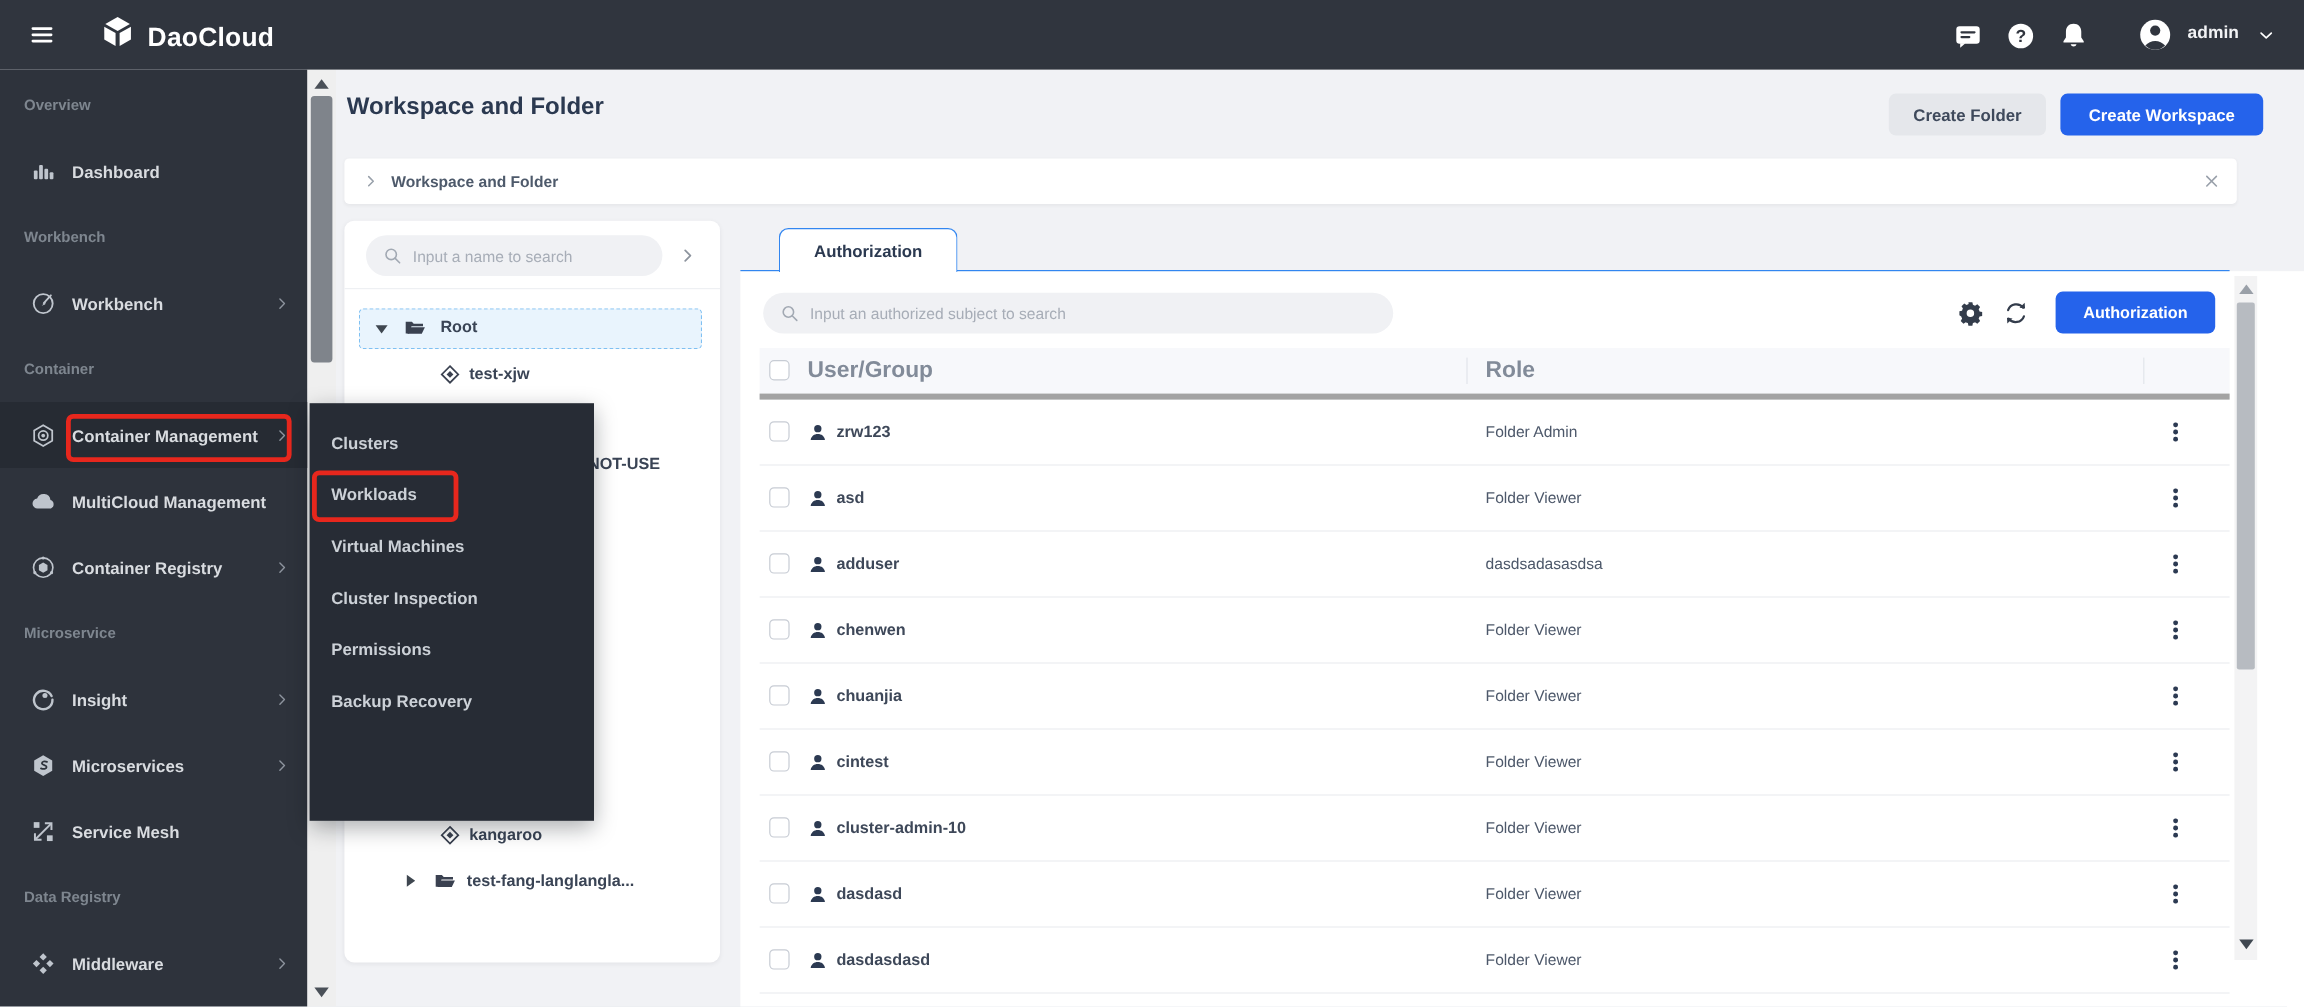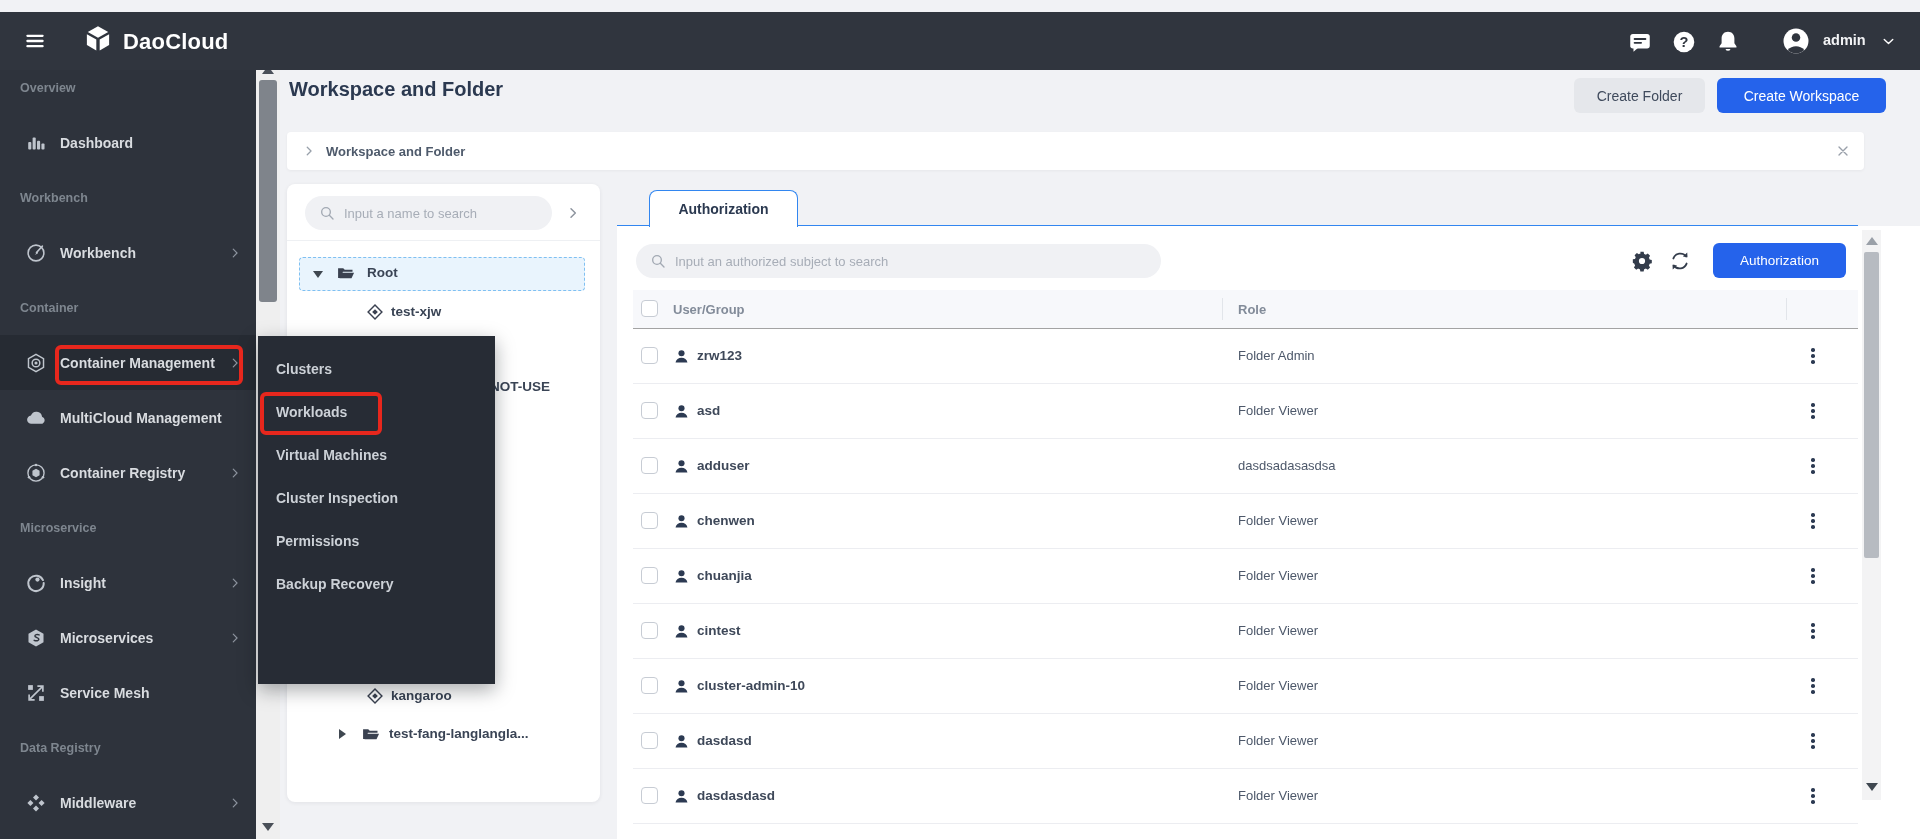--- a/index.html
+++ b/index.html
@@ -1,18 +1,18 @@
 <!DOCTYPE html>
 <html><head>
 <meta charset="utf-8">
 <style>
   html,body{margin:0;padding:0;background:#e9eaee;font-family:"Liberation Sans",sans-serif;}
   #app{position:relative;width:1920px;height:839px;overflow:hidden;background:#f1f2f5;}
   
-  #topbar{position:absolute;left:0;top:12px;width:1920px;height:58px;background:#30353e;z-index:30;display:flex;align-items:center;}
+  #topbar{position:absolute;left:0;top:0;width:1920px;height:58px;background:#30353e;z-index:30;display:flex;align-items:center;}
   .hamburger{position:absolute;left:22px;top:16px;width:26px;height:26px;color:#fff;cursor:pointer;}
   .brand{position:absolute;left:82px;top:12px;display:flex;align-items:center;gap:9px;}
   .brand-text{color:#fff;font-size:22px;font-weight:700;letter-spacing:.2px;}
   .tb-icon{width:30px;height:30px;display:flex;align-items:center;justify-content:center;cursor:pointer;}
   .tb-chat{position:absolute;left:1625px;top:15px;}
   .tb-help{position:absolute;left:1669px;top:15px;}
   .tb-bell{position:absolute;left:1713px;top:15px;}
   .tb-avatar{position:absolute;left:1781px;top:14px;}
   .tb-user{position:absolute;left:1823px;top:20px;color:#f2f3f5;font-size:14.5px;font-weight:700;cursor:pointer;}
   .tb-caret{position:absolute;left:1880px;top:21px;cursor:pointer;}
@@ -24,21 +24,21 @@
   .side-icon{width:24px;height:24px;margin-right:12px;color:#bfc5cd;display:flex;align-items:center;justify-content:center;flex:none;}
   .side-text{font-weight:700;}
   .side-chev{position:absolute;right:14px;color:#8d949e;display:flex;}
   
   #content-scrollbar{position:absolute;left:256px;top:58px;width:24px;height:781px;background:#efefef;z-index:5;}
   #content-scrollbar .thumb{position:absolute;left:3px;top:22px;width:18px;height:222px;background:#7f848b;border-radius:3px;}
   .tri-up{width:0;height:0;border-left:6px solid transparent;border-right:6px solid transparent;border-bottom:8px solid #4a5058;position:absolute;left:6px;top:8px;}
   .tri-dn{width:0;height:0;border-left:6px solid transparent;border-right:6px solid transparent;border-top:8px solid #4a5058;position:absolute;left:6px;bottom:8px;}
   
   #page-title{position:absolute;left:289px;top:78px;font-size:20px;font-weight:700;color:#2b3950;z-index:1;}
-  .btn{display:flex;align-items:center;justify-content:center;border-radius:6px;font-size:14px;font-weight:400;cursor:pointer;box-sizing:border-box;}
+  .btn{display:flex;align-items:center;justify-content:center;border-radius:6px;font-size:14px;font-weight:700;cursor:pointer;box-sizing:border-box;}
   #btn-create-folder{position:absolute;left:1574px;top:78px;width:131px;height:35px;background:#e5e7eb;color:#3f4a5c;}
   #btn-create-workspace{position:absolute;left:1717px;top:78px;width:169px;height:35px;background:#2563eb;color:#fff;}
   
   #breadcrumb{position:absolute;left:287px;top:132px;width:1577px;height:38px;background:#fff;border-radius:4px;box-shadow:0 1px 3px rgba(30,35,44,.05);z-index:1;display:flex;align-items:center;}
   #breadcrumb .bc-chev{margin-left:15px;color:#98a0aa;display:flex;}
   #breadcrumb .bc-text{margin-left:10px;font-size:13px;font-weight:700;color:#4e5a6b;}
   #breadcrumb .bc-close{position:absolute;right:13px;top:11px;width:16px;height:16px;cursor:pointer;display:flex;}
   
   #tree-card{position:absolute;left:287px;top:184px;width:313px;height:618px;background:#fff;border-radius:8px;box-shadow:0 1px 4px rgba(30,35,44,.07);z-index:2;}
   #tree-search{position:absolute;left:18px;top:12px;width:247px;height:34px;background:#f0f1f4;border-radius:17px;display:flex;align-items:center;box-sizing:border-box;padding-left:14px;}
@@ -57,21 +57,21 @@
   #tab-line{position:absolute;left:617px;top:225px;width:1241px;height:1px;background:#3286f0;z-index:2;}
   #auth-panel{position:absolute;left:617px;top:226px;width:1303px;height:613px;background:#fff;z-index:1;}
   #auth-search{position:absolute;left:19px;top:18px;width:525px;height:34px;background:#f0f1f4;border-radius:17px;display:flex;align-items:center;box-sizing:border-box;padding-left:14px;}
   #auth-search input{border:none;outline:none;background:transparent;font-family:"Liberation Sans",sans-serif;font-size:13px;color:#3e4859;margin-left:7px;width:440px;}
   #auth-search input::placeholder{color:#a7adb7;}
   #gear-btn{position:absolute;left:1014px;top:24px;width:22px;height:22px;cursor:pointer;display:flex;}
   #refresh-btn{position:absolute;left:1052px;top:24px;width:22px;height:22px;cursor:pointer;display:flex;}
   #btn-authorize{position:absolute;left:1096px;top:17px;width:133px;height:35px;background:#2563eb;color:#fff;font-size:13.5px;}
   
   #table{position:absolute;left:16px;top:64px;width:1225px;}
-  #t-head{position:relative;height:38px;background:#f7f8fb;border-bottom:1px solid #a3a3a3;display:flex;align-items:center;font-size:13px;color:#828b99;font-weight:600;}
+  #t-head{position:relative;height:38px;background:#f7f8fb;border-bottom:5px solid #a3a3a3;display:flex;align-items:center;font-size:19px;color:#828b99;font-weight:600;}
   .h-usergroup{position:absolute;left:40px;}
   .h-role{position:absolute;left:605px;}
   .h-div{position:absolute;top:8px;width:1px;height:22px;background:#e2e5ea;}
   .t-row{position:relative;height:54px;border-bottom:1px solid #ecedf1;}
   .cb{position:absolute;left:8px;top:50%;margin-top:-9px;width:17px;height:17px;border:1.5px solid #c7ccd4;border-radius:4px;background:#fff;box-sizing:border-box;cursor:pointer;}
   .t-person{position:absolute;left:40px;top:50%;margin-top:-8px;display:flex;}
   .t-user{position:absolute;left:64px;top:50%;margin-top:-8px;font-size:13.5px;color:#3e4859;font-weight:600;}
   .t-role{position:absolute;left:605px;top:50%;margin-top:-8px;font-size:13px;color:#4d586a;}
   .kebab{position:absolute;left:1168px;top:50%;margin-top:-12px;width:24px;height:24px;cursor:pointer;display:flex;flex-direction:column;align-items:center;justify-content:center;gap:2.5px;}
   .kebab i{width:3.5px;height:3.5px;border-radius:50%;background:#2c3a52;}

